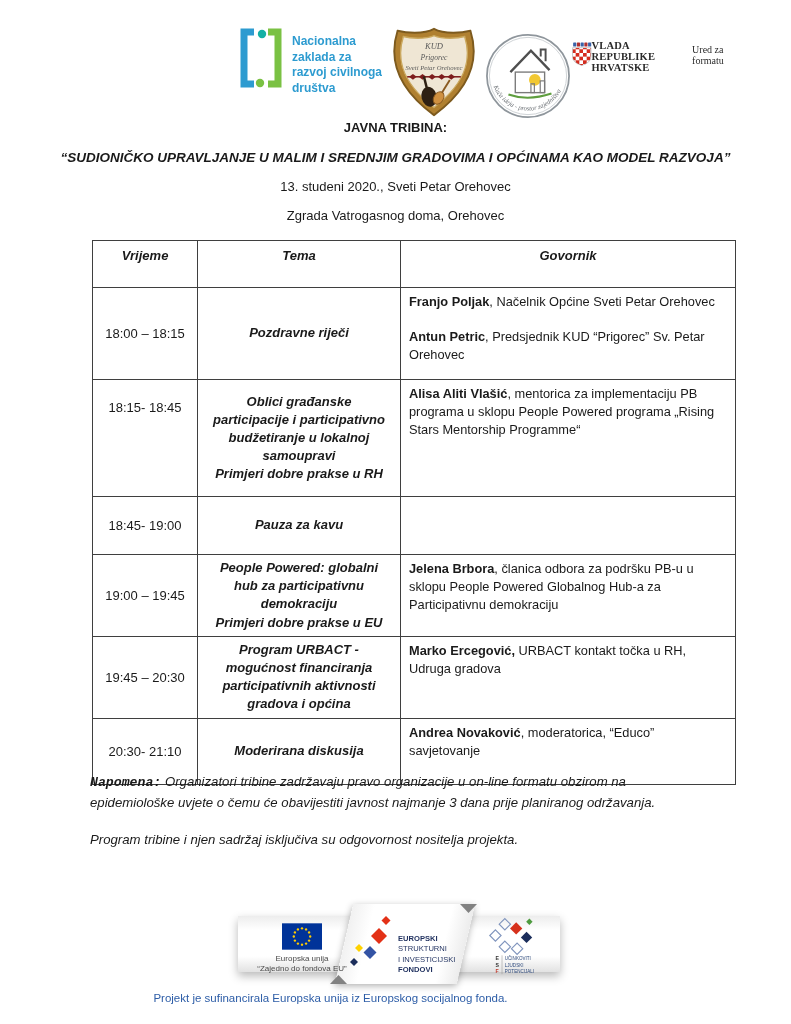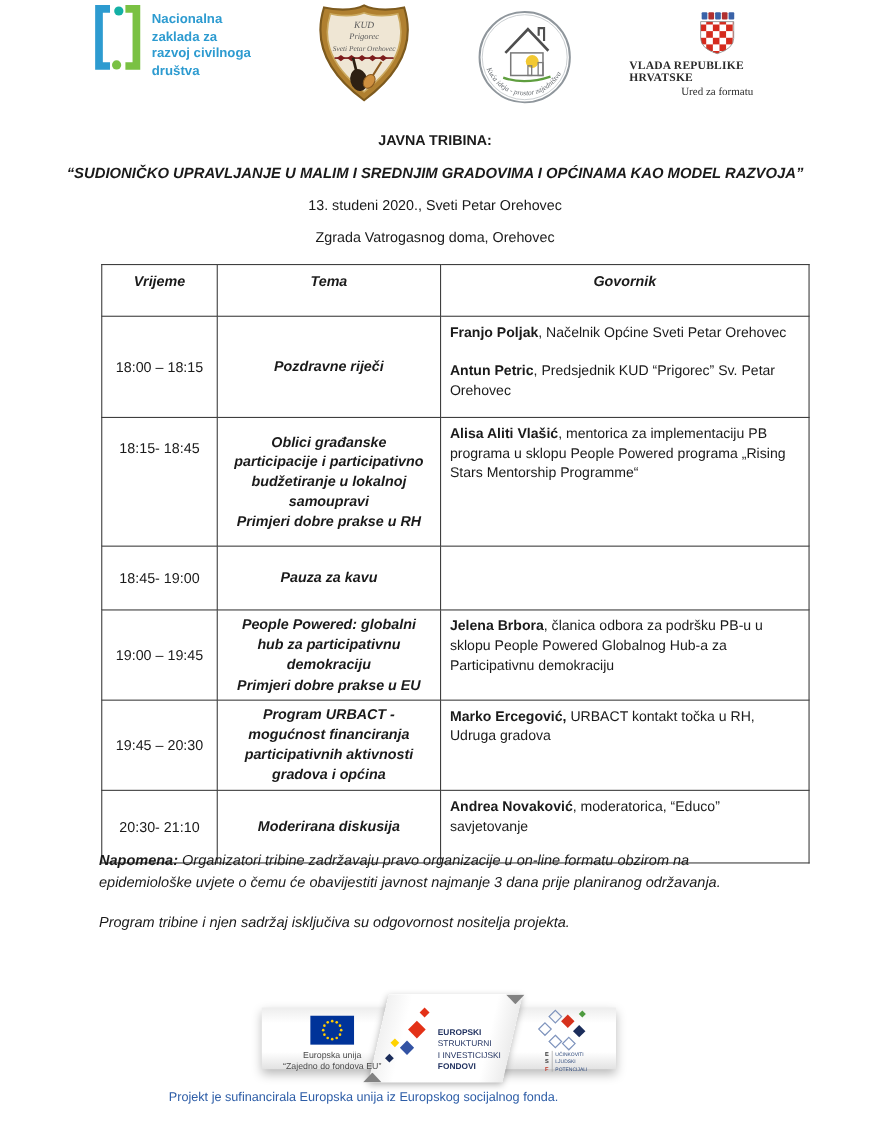--- a/index.html
+++ b/index.html
@@ -1,25 +1,25 @@
 <!DOCTYPE html>
 <html><head>
 <meta charset="utf-8">
 <style>
   html,body{margin:0;padding:0;background:#ffffff;}
   .page{position:relative;width:791px;height:1024px;background:#ffffff;overflow:hidden;
         font-family:"Liberation Sans",sans-serif;color:#1a1a1a;}
 
   
-  .logos{position:absolute;top:2px;left:84px;width:648px;height:94px;display:flex;
-         justify-content:space-between;align-items:flex-start;}
+  .logos{position:absolute;top:26px;left:84px;width:648px;height:94px;display:flex;
+         justify-content:flex-end;align-items:flex-start;}
   .logo{display:flex;align-items:flex-start;}
   .nz{gap:8px;}
   .nz-text{width:92px;font-size:12px;font-weight:bold;color:#2d9bd0;line-height:1.3;margin-top:8px;}
-  .vlada{flex-direction:column;align-items:center;width:160px;margin-top:8px;}
+  .vlada{flex-direction:row;align-items:center;width:160px;margin-top:8px;}
   .vlada-l1{font-family:"Liberation Serif",serif;font-weight:bold;font-size:10.5px;color:#2b2b2b;margin-top:5px;letter-spacing:.2px;}
   .vlada-l2{font-family:"Liberation Serif",serif;font-size:10px;color:#2b2b2b;margin-top:1px;}
 
   
   .titles{position:absolute;top:120px;left:0;width:791px;text-align:center;}
   .t-label{font-size:13px;font-weight:bold;margin:0;}
   .t-sub{font-size:13.5px;font-weight:bold;font-style:italic;margin:15px 0 0;}
   .t-date,.t-venue{font-size:13px;margin:14px 0 0;}
 
   
@@ -30,21 +30,21 @@
   td.tema{text-align:center;vertical-align:middle;font-size:13px;font-weight:bold;font-style:italic;line-height:1.4;padding:4px 10px;}
   td.gov{vertical-align:top;text-align:left;font-size:12.8px;line-height:1.42;padding:5px 8px;}
   .tema2{margin-top:15px;}
   .tema p,.gov p{margin:0;}
   .speaker.gap{margin-top:17px;}
   tr.r1{height:92px;}tr.r2{height:117px;}tr.r3{height:58px;}tr.r4{height:76px;}tr.r5{height:58px;}tr.r6{height:66px;}
 
   
   .notes{position:absolute;top:772px;left:90px;width:608px;font-size:13.2px;font-style:italic;line-height:1.5;}
   .notes p{margin:0 0 17px;}
-  .notes b{font-weight:bold;}
+  .notes b{font-weight:bold;font-family:Liberation Mono, monospace;}
 
   
   .banner{position:absolute;top:904px;left:238px;width:322px;height:80px;}
   .band{position:absolute;left:0;right:0;top:12px;bottom:12px;
         background:linear-gradient(180deg,#ededed,#ffffff 25%,#ffffff 72%,#e2e2e2);
         box-shadow:0 4px 9px rgba(0,0,0,.28);}
   .mid{position:absolute;left:106px;width:122px;top:0;bottom:0;
        background:linear-gradient(90deg,#f1f1f1,#ffffff 18%,#ffffff 82%,#ececec);
        transform:skewX(-13deg);box-shadow:0 2px 7px rgba(0,0,0,.30);}
   .fold1{position:absolute;top:0;left:222px;width:17px;height:9px;background:#828282;

